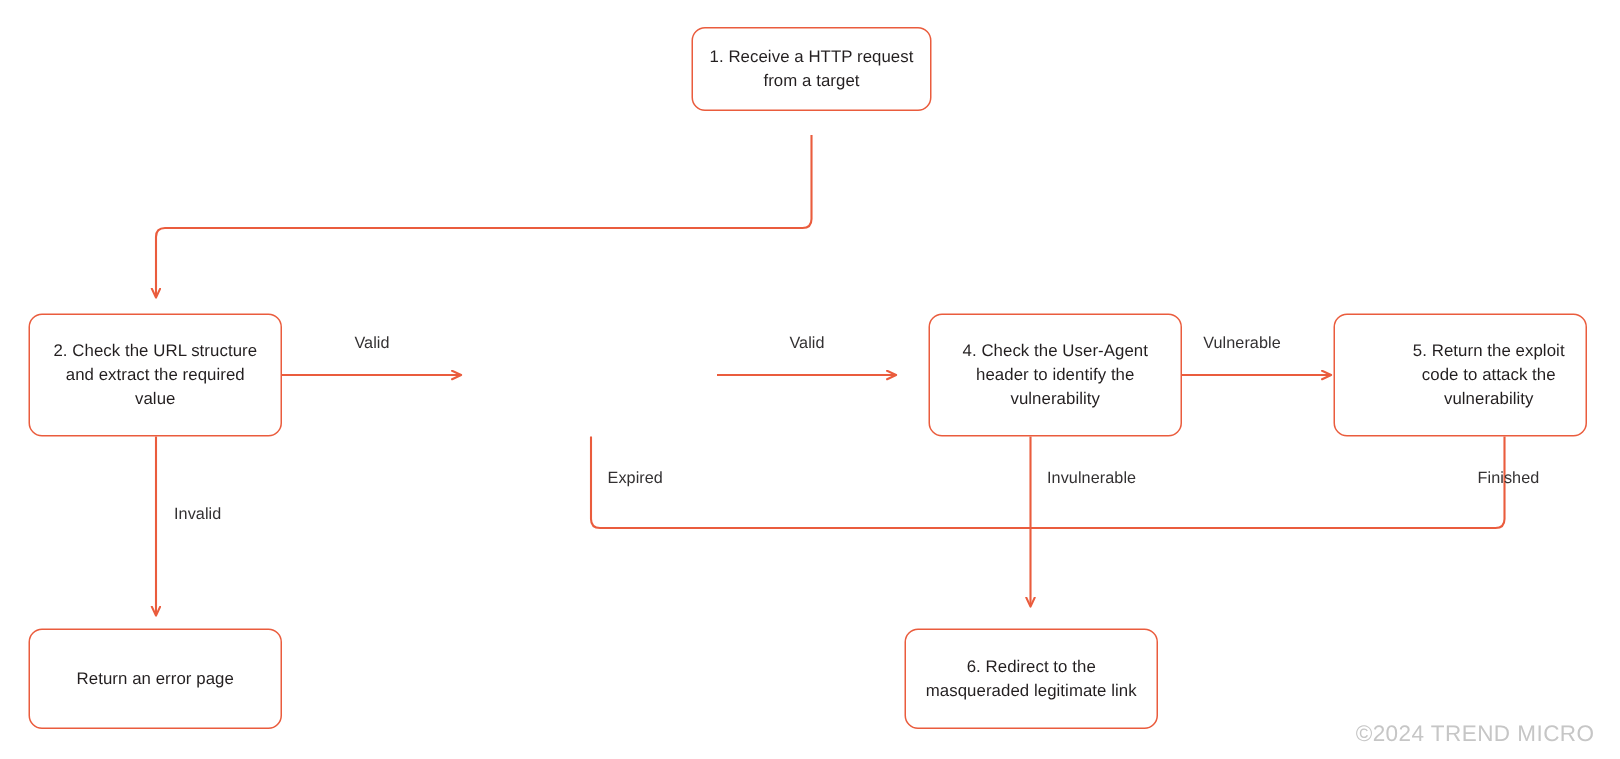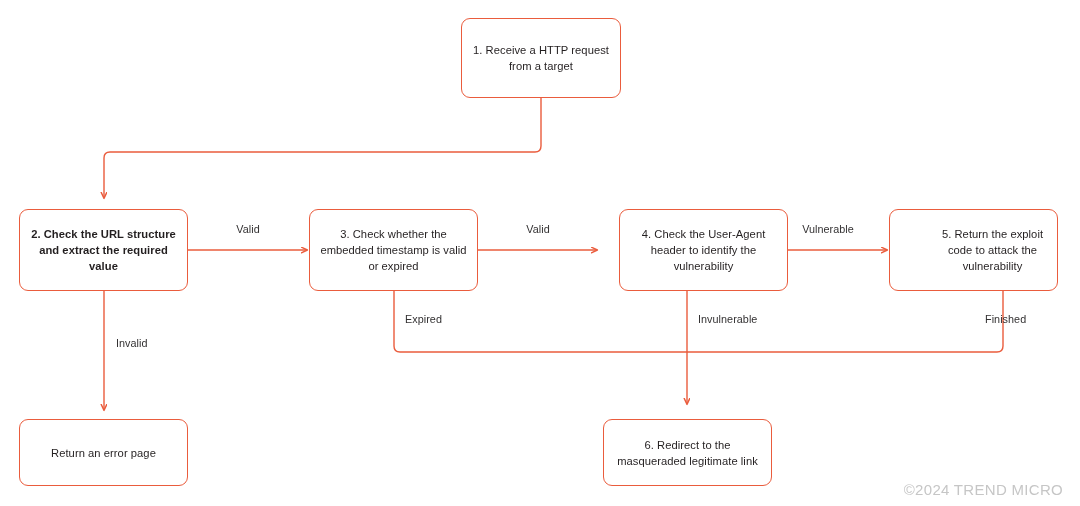--- a/index.html
+++ b/index.html
@@ -91,31 +91,28 @@
       <path d="M104,291 L104,410" marker-end="url(#arrow)"></path>
 
       <path d="M394,291 L394,346 Q394,352 400,352 L687,352"></path>
 
       <path d="M1003,291 L1003,346 Q1003,352 997,352 L687,352"></path>
 
       <path d="M687,291 L687,404" marker-end="url(#arrow)"></path>
     </g>
   </svg>
 
-  <div class="node" style="left:461px; top:18px; width:160px; height:80px;justify-content:flex-end;">
+  <div class="node" style="left:461px; top:18px; width:160px; height:56px;justify-content:flex-end;">
     <span>1. Receive a HTTP request from a target</span>
   </div>
 
-  <div class="node" style="left:19px; top:209px; width:169px; height:82px;font-weight:bold;">
+  <div class="node" style="left:19px; top:209px; width:169px; height:82px;">
     <span>2. Check the URL structure and extract the required value</span>
   </div>
 
-  <div class="node" style="left:309px; top:209px; width:169px; height:82px;">
-    <span>3. Check whether the embedded timestamp is valid or expired</span>
-  </div>
 
   <div class="node" style="left:599px; top:209px; width:169px; height:82px;margin-left:20px;">
     <span>4. Check the User-Agent header to identify the vulnerability</span>
   </div>
 
   <div class="node" style="left:889px; top:209px; width:169px; height:82px;padding-left:48px;">
     <span>5. Return the exploit code to attack the vulnerability</span>
   </div>
 
   <div class="node" style="left:19px; top:419px; width:169px; height:67px;">

